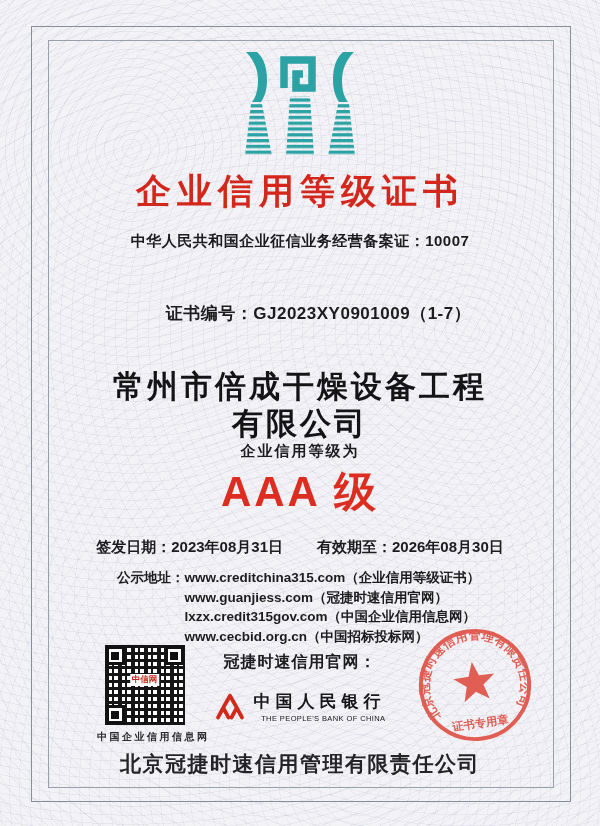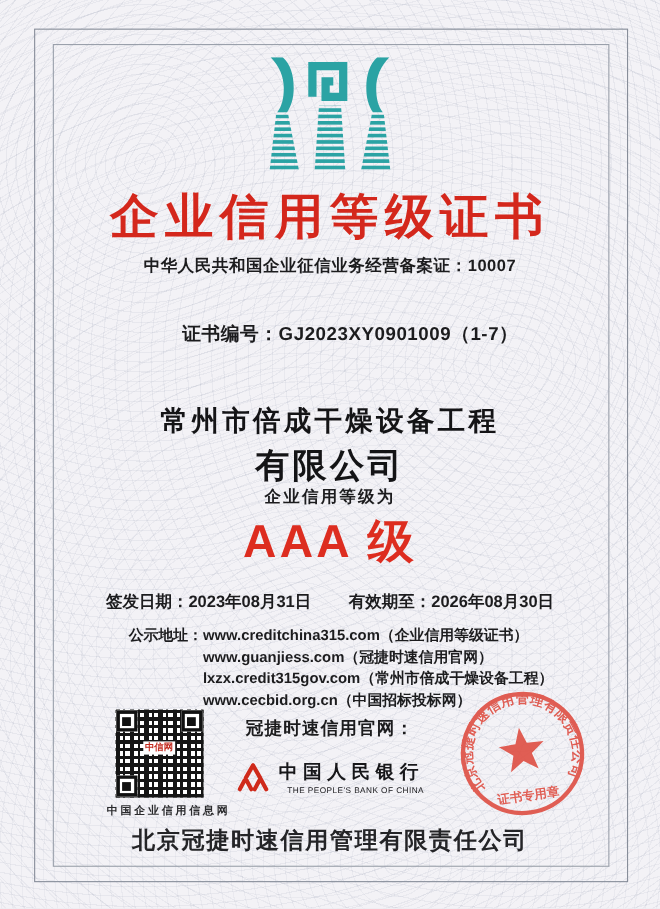--- a/index.html
+++ b/index.html
@@ -14,25 +14,25 @@
     background-image:
       repeating-radial-gradient(circle at 22% 18%, rgba(125,135,160,0.10) 0 1px, transparent 1px 9px),
       repeating-radial-gradient(circle at 78% 40%, rgba(125,135,160,0.09) 0 1px, transparent 1px 11px),
       repeating-radial-gradient(circle at 45% 72%, rgba(125,135,160,0.08) 0 1px, transparent 1px 13px),
       repeating-radial-gradient(circle at 60% 95%, rgba(125,135,160,0.08) 0 1px, transparent 1px 10px);
   }
   .border-outer{position:absolute;left:31px;top:26px;right:29px;bottom:24px;border:1px solid #878d99;}
   .border-inner{position:absolute;left:48px;top:40px;right:46px;bottom:38px;border:1px solid #9aa0ab;}
   .abs{position:absolute;left:0;right:0;text-align:center;}
   .logo{position:absolute;left:244px;top:52px;}
-  .title{top:168px;font-size:44px;font-weight:bold;color:#d4271c;letter-spacing:6px;}
+  .title{top:168px;font-size:35px;font-weight:bold;color:#d4271c;letter-spacing:6px;}
   .subtitle{top:232px;font-size:15px;font-weight:bold;color:#1c1c1e;letter-spacing:0.5px;}
-  .certno{top:292px;font-size:17px;font-weight:bold;color:#1c1c1e;letter-spacing:0.5px;padding-left:37px;}
+  .certno{top:302px;font-size:17px;font-weight:bold;color:#1c1c1e;letter-spacing:0.5px;padding-left:37px;}
   .herein{top:328px;font-size:15px;font-weight:bold;color:#1c1c1e;letter-spacing:3px;}
-  .company1{top:366px;font-size:25px;font-weight:bold;color:#141416;letter-spacing:3px;
+  .company1{top:366px;font-size:31px;font-weight:bold;color:#141416;letter-spacing:3px;
     font-family:"Liberation Serif","DejaVu Serif",serif;}
   .company2{top:403px;font-size:31px;font-weight:bold;color:#141416;letter-spacing:3px;
     font-family:"Liberation Serif","DejaVu Serif",serif;}
   .gradelabel{top:442px;font-size:15px;font-weight:bold;color:#1c1c1e;letter-spacing:2px;}
   .grade{top:464px;font-size:42px;font-weight:900;color:#dd2d20;letter-spacing:3px;}
   .dates{top:538px;font-size:15px;font-weight:bold;color:#1c1c1e;}
   .dates .gap{display:inline-block;width:34px;}
   .publish{position:absolute;top:568px;left:117px;font-size:13.5px;font-weight:bold;color:#1c1c1e;line-height:19.5px;}
   .publish-row{display:flex;align-items:flex-start;}
   .publish-label{white-space:nowrap;}
@@ -107,21 +107,21 @@
   <div class="abs dates">
     <span>签发日期：</span><span>2023年08月31日</span><span class="gap"></span><span>有效期至：</span><span>2026年08月30日</span>
   </div>
 
   <div class="publish">
     <div class="publish-row">
       <span class="publish-label">公示地址：</span>
       <span class="publish-lines">
         <div>www.creditchina315.com（企业信用等级证书）</div>
         <div>www.guanjiess.com（冠捷时速信用官网）</div>
-        <div>lxzx.credit315gov.com（常州市倍成干燥设备工程）</div>
+        <div>lxzx.credit315gov.com（中国企业信用信息网）</div>
         <div>www.cecbid.org.cn（中国招标投标网）</div>
       </span>
     </div>
   </div>
 
   <div class="qr-wrap">
     <div class="qr">
       <div class="finder tl"></div>
       <div class="finder tr"></div>
       <div class="finder bl"></div>

